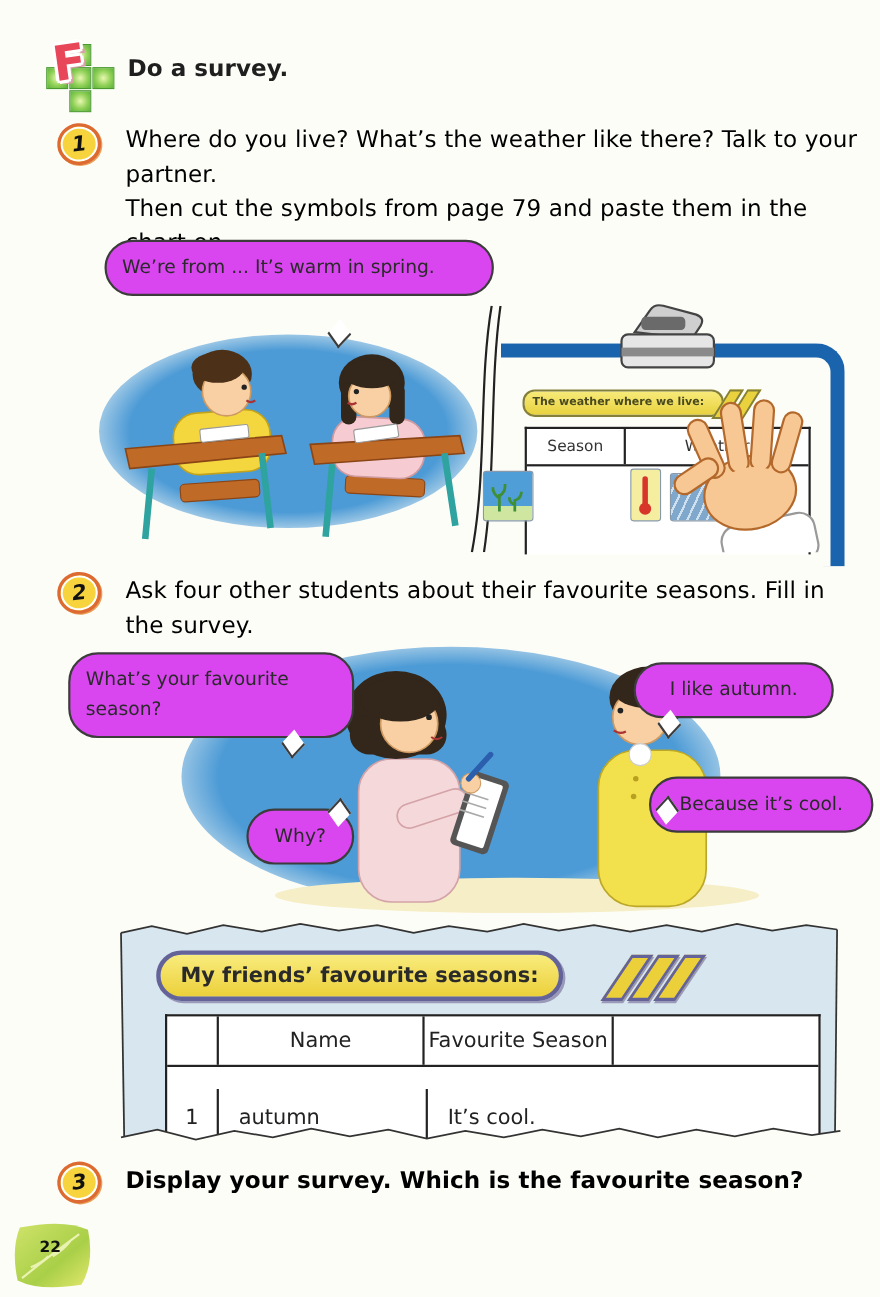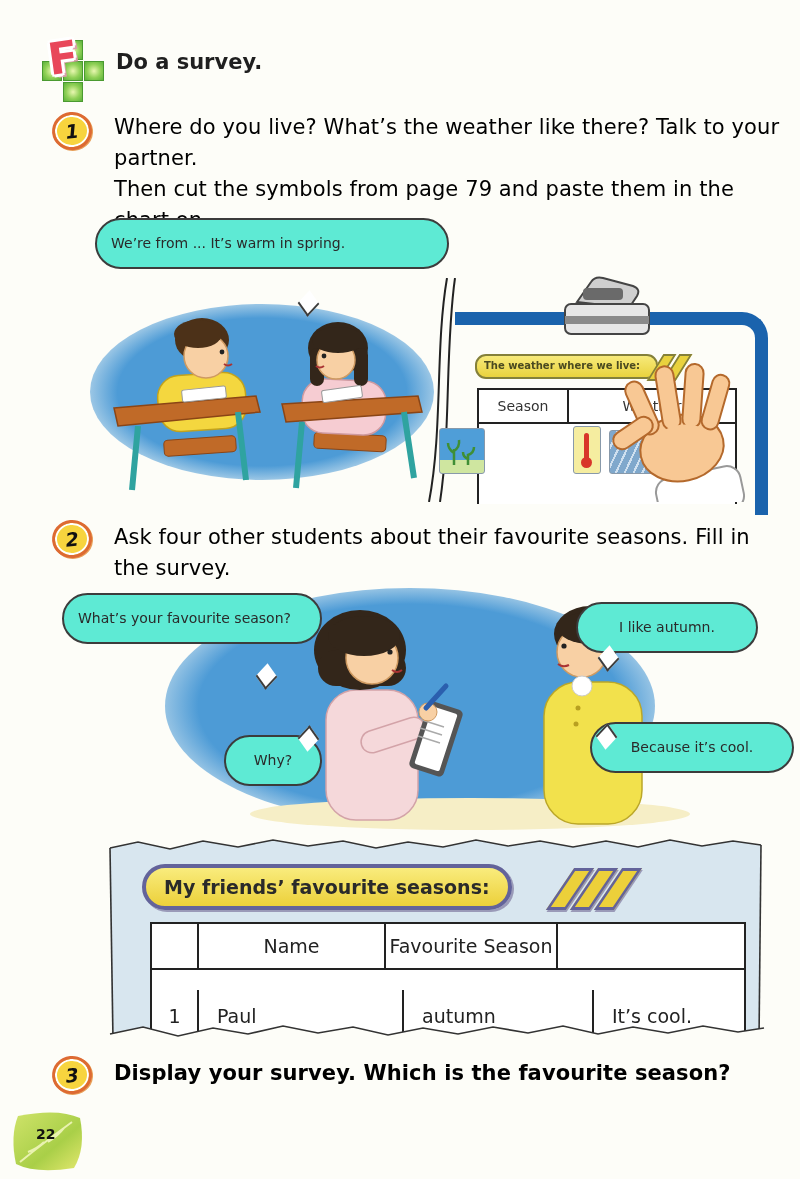--- a/index.html
+++ b/index.html
@@ -16,23 +16,23 @@
   .badge{
     width:34px;height:32px;border-radius:50%;
     background:#f7d43e;border:3px solid #dd6a33;
     box-shadow:0 0 0 2px #fff inset, 1px 1px 0 #e8a05a;
     display:flex;align-items:center;justify-content:center;
     font-weight:bold;font-style:italic;font-size:19px;color:#111;
     transform:rotate(-6deg);
   }
   
   .bubble{
-    position:absolute;background:#5eead4;border:2px solid #3c3c3c;
+    position:absolute;background:#d946ef;border:2px solid #3c3c3c;
     border-radius:27px;padding:10px 14px;
-    font-size:14px;line-height:27px;color:#2a2a2a;z-index:5;
+    font-size:17px;line-height:27px;color:#2a2a2a;z-index:5;
   }
   .tail{position:absolute;width:15px;height:15px;background:#fff;z-index:6;}
   .tail.down{border-right:2px solid #3c3c3c;border-bottom:2px solid #3c3c3c;transform:rotate(55deg) skew(12deg);}
   .tail.up{border-left:2px solid #3c3c3c;border-top:2px solid #3c3c3c;transform:rotate(55deg) skew(12deg);}
   
   .fcross{width:66px;height:70px;}
   .fsq{position:absolute;width:18px;height:18px;border:1px solid #4a9a30;
        background:radial-gradient(circle at 50% 50%, #e9f7b0 0%, #8fd056 55%, #5cb23c 100%);}
   .fletter{
     position:absolute;left:8px;top:-6px;font-size:44px;font-weight:900;color:#e8475a;
@@ -237,21 +237,21 @@
 
 <div class="bubble" style="left:62px;top:593px;width:228px;">What’s your favourite season?</div>
 <div class="tail down" style="left:258px;top:668px;"></div>
 
 <div class="bubble" style="left:576px;top:602px;width:150px;text-align:center;">I like autumn.</div>
 <div class="tail down" style="left:600px;top:650px;"></div>
 
 <div class="bubble" style="left:224px;top:735px;width:66px;text-align:center;">Why?</div>
 <div class="tail up" style="left:300px;top:730px;"></div>
 
-<div class="bubble" style="left:590px;top:722px;width:172px;text-align:center;">Because it’s cool.</div>
+<div class="bubble" style="left:590px;top:706px;width:172px;text-align:center;">Because it’s cool.</div>
 <div class="tail up" style="left:598px;top:728px;"></div>
 
 <svg class="abs" style="left:108px;top:834px;z-index:1;" width="658" height="208" viewBox="0 0 658 208">
   <polygon points="2,14 30,8 62,15 95,7 130,13 165,6 200,12 235,7 268,14 300,8 335,13 368,6 400,12 432,7 465,13 498,7 530,13 562,6 594,12 625,7 653,11 651,206 4,206" fill="#d8e6ef"></polygon>
   <polyline points="2,14 30,8 62,15 95,7 130,13 165,6 200,12 235,7 268,14 300,8 335,13 368,6 400,12 432,7 465,13 498,7 530,13 562,6 594,12 625,7 653,11" fill="none" stroke="#333" stroke-width="1.6"></polyline>
   <line x1="2" y1="14" x2="5" y2="206" stroke="#333" stroke-width="1.6"></line>
   <line x1="653" y1="11" x2="651" y2="206" stroke="#333" stroke-width="1.6"></line>
 </svg>
 
 <div class="survey-banner" style="left:142px;top:864px;z-index:2;">My friends’ favourite seasons:</div>
@@ -260,21 +260,20 @@
 <div class="survey-stripe" style="left:608px;top:868px;z-index:2;"></div>
 
 <div class="stable" style="left:150px;top:922px;width:592px;height:118px;z-index:2;gap:20px;">
   <div class="srow head">
     <div class="scell c0"></div>
     <div class="scell c1">Name</div>
     <div class="scell c2">Favourite Season</div>
   </div>
   <div class="srow body">
     <div class="scell c0">1</div>
-    <div class="scell c1">Paul</div>
     <div class="scell c2">autumn</div>
     <div class="scell c3">It’s cool.</div>
   </div>
 </div>
 
 <svg class="abs" style="left:108px;top:1012px;z-index:3;" width="660" height="52" viewBox="0 0 660 52">
   <polygon points="2,22 35,15 70,24 105,16 140,22 175,14 210,21 245,15 280,23 315,16 350,22 385,15 420,21 455,14 490,22 525,15 560,21 595,14 630,20 656,16 656,52 2,52" fill="#fdfdf8"></polygon>
   <polyline points="2,22 35,15 70,24 105,16 140,22 175,14 210,21 245,15 280,23 315,16 350,22 385,15 420,21 455,14 490,22 525,15 560,21 595,14 630,20 656,16" fill="none" stroke="#333" stroke-width="1.6"></polyline>
 </svg>
 

